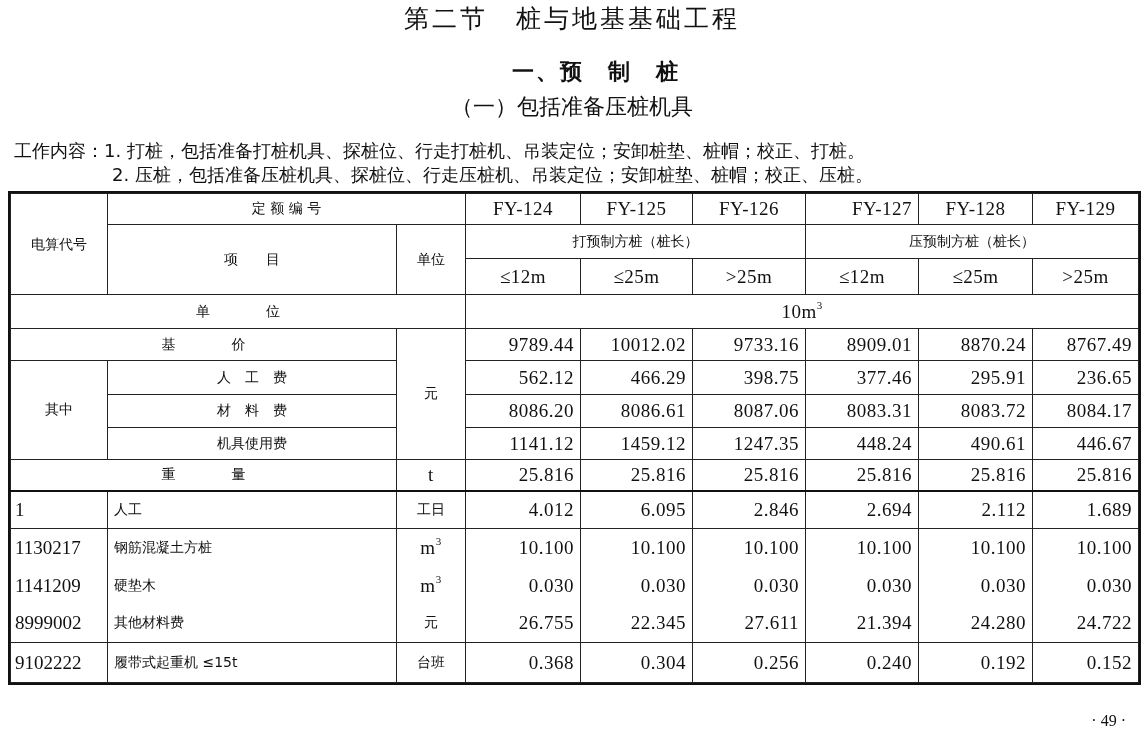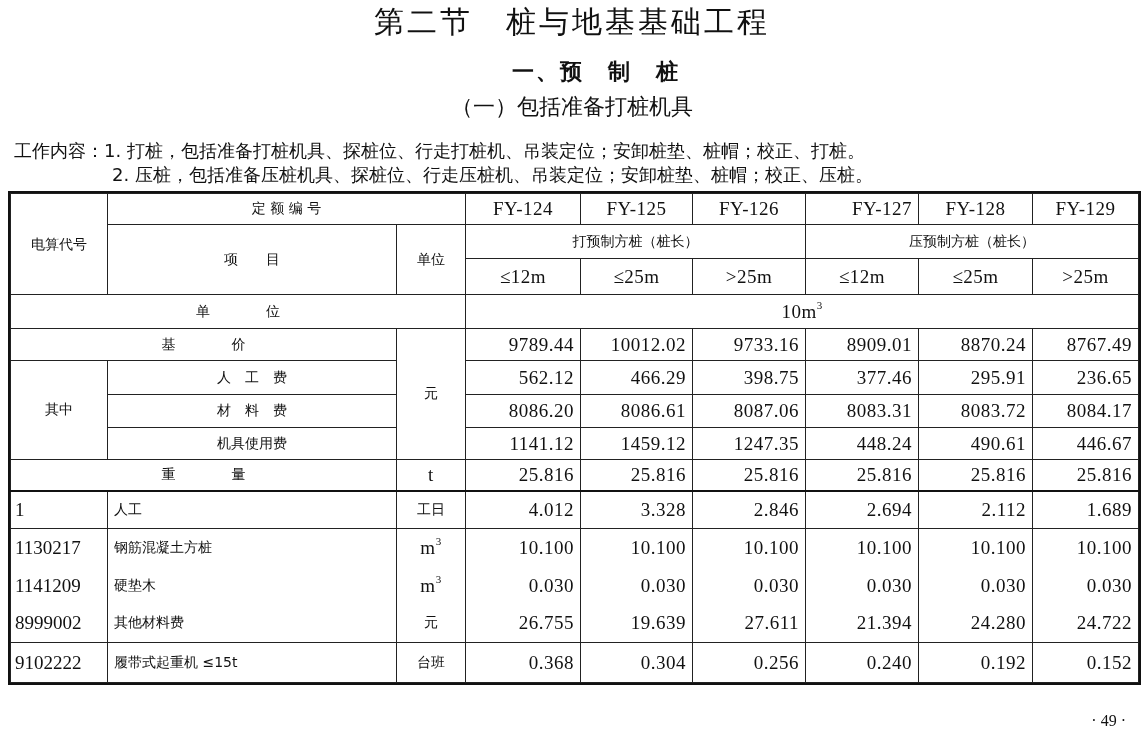--- a/index.html
+++ b/index.html
@@ -1,19 +1,19 @@
 <!DOCTYPE html>
 <html><head>
 <meta charset="utf-8">
 <style>
   html, body { margin:0; padding:0; background:#ffffff; }
   body { width:1144px; height:743px; position:relative; overflow:hidden;
          font-family:"DejaVu Serif","Liberation Serif",serif; color:#111; }
   .abs { position:absolute; }
-  #chapter-title { left:0; width:1144px; top:2px; font-size:30px; letter-spacing:3px; text-align:center; font-family:"DejaVu Sans","Liberation Sans",sans-serif; font-weight:300; }
+  #chapter-title { left:0; width:1144px; top:2px; font-size:25px; letter-spacing:3px; text-align:center; font-family:"DejaVu Sans","Liberation Sans",sans-serif; font-weight:300; }
   #section-title { left:0; width:1144px; top:57px; font-size:22px; font-weight:bold; text-align:center; letter-spacing:2px; font-family:"DejaVu Sans","Liberation Sans",sans-serif;padding-left:24px; }
   #subsection-title { left:0; width:1144px; top:92px; font-size:22px; text-align:center; font-family:"DejaVu Sans","Liberation Sans",sans-serif; }
   .work { font-size:18px; font-family:"DejaVu Sans","Liberation Sans",sans-serif; white-space:nowrap; }
   #work-1 { left:14px; top:139px; }
   #work-2 { left:112px; top:163px; }
 
   table#quota { position:absolute; left:10px; top:193px; border-collapse:collapse; table-layout:fixed; width:1128px; }
   #quota td { border:1px solid #222; padding:0 6px; font-size:18px; height:31px; box-sizing:border-box; white-space:nowrap; overflow:hidden; }
   #quota .num { text-align:right; font-family:"Liberation Serif","DejaVu Serif",serif; font-size:19px; letter-spacing:0.5px; }
   #quota .c { text-align:center; }
@@ -26,21 +26,21 @@
   #quota tr.res td { height:38px; }
   .outer { outline:2px solid #111; }
   sup { font-size:11px; vertical-align:top; position:relative; top:-2px; }
   #page-number { right:18px; top:712px; font-size:16px; font-family:"Liberation Serif",serif; }
 </style>
 </head>
 <body>
 
 <div id="chapter-title" class="abs">第二节　桩与地基基础工程</div>
 <div id="section-title" class="abs">一、预　制　桩</div>
-<div id="subsection-title" class="abs">（一）包括准备打桩机具</div>
+<div id="subsection-title" class="abs">（一）包括准备压桩机具</div>
 <div id="work-1" class="abs work">工作内容：1. 打桩，包括准备打桩机具、探桩位、行走打桩机、吊装定位；安卸桩垫、桩帽；校正、打桩。</div>
 <div id="work-2" class="abs work">2. 压桩，包括准备压桩机具、探桩位、行走压桩机、吊装定位；安卸桩垫、桩帽；校正、压桩。</div>
 
 <table id="quota" class="outer">
   <colgroup>
     <col style="width:97px">
       <col style="width:289px">
       <col style="width:69px">
     <col style="width:115px">
       <col style="width:112px">
@@ -134,21 +134,21 @@
     <td class="num">25.816</td>
     <td class="num">25.816</td>
     <td class="num">25.816</td>
   </tr>
 
   <tr class="res thick-top" style="height:38px">
     <td class="code">1</td>
     <td class="l cn">人工</td>
     <td class="c cn">工日</td>
     <td class="num">4.012</td>
-    <td class="num">3.328</td>
+    <td class="num">6.095</td>
     <td class="num">2.846</td>
     <td class="num">2.694</td>
     <td class="num">2.112</td>
     <td class="num">1.689</td>
   </tr>
 
   <tr class="res nob-bottom">
     <td class="code inner">1130217</td>
     <td class="l cn inner">钢筋混凝土方桩</td>
     <td class="c num inner" style="text-align:center"><span>m</span><sup>3</sup></td>
@@ -170,21 +170,21 @@
     <td class="num inner">0.030</td>
     <td class="num inner">0.030</td>
     <td class="num inner">0.030</td>
   </tr>
 
   <tr class="res nob-top">
     <td class="code inner">8999002</td>
     <td class="l cn inner">其他材料费</td>
     <td class="c cn inner">元</td>
     <td class="num inner">26.755</td>
-    <td class="num inner">19.639</td>
+    <td class="num inner">22.345</td>
     <td class="num inner">27.611</td>
     <td class="num inner">21.394</td>
     <td class="num inner">24.280</td>
     <td class="num inner">24.722</td>
   </tr>
 
   <tr class="res" style="height:40px">
     <td class="code">9102222</td>
     <td class="l cn">履带式起重机 ≤15t</td>
     <td class="c cn">台班</td>

